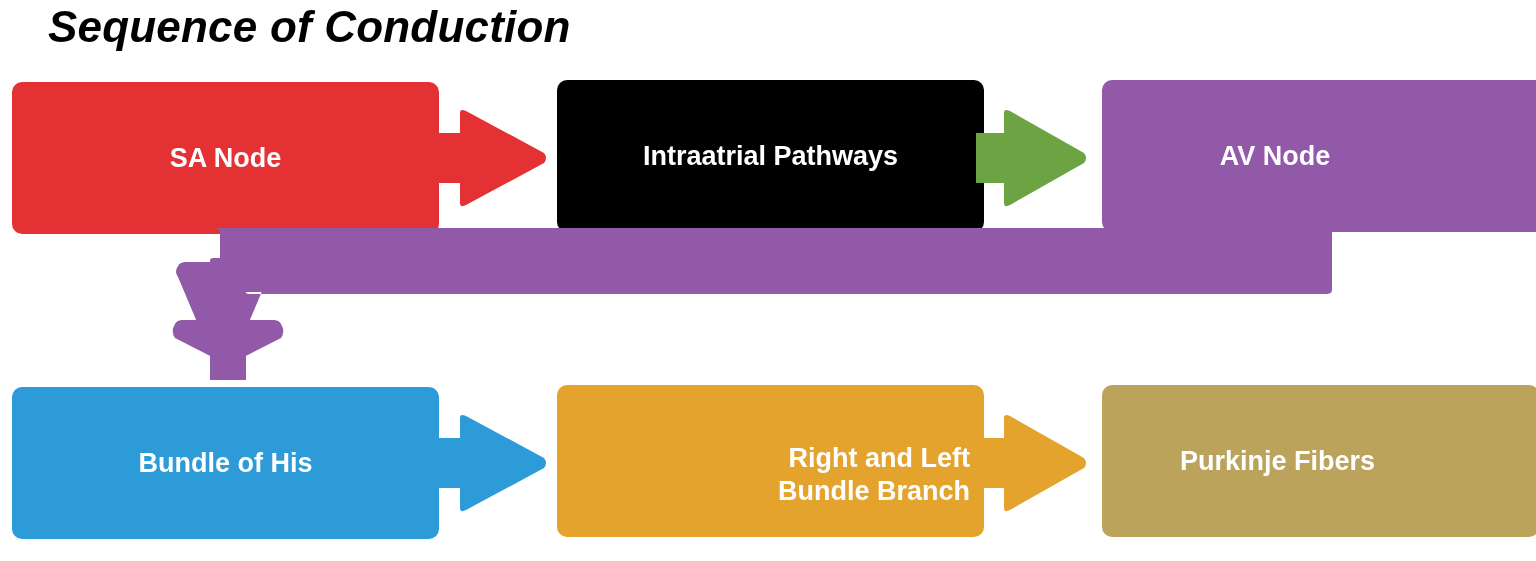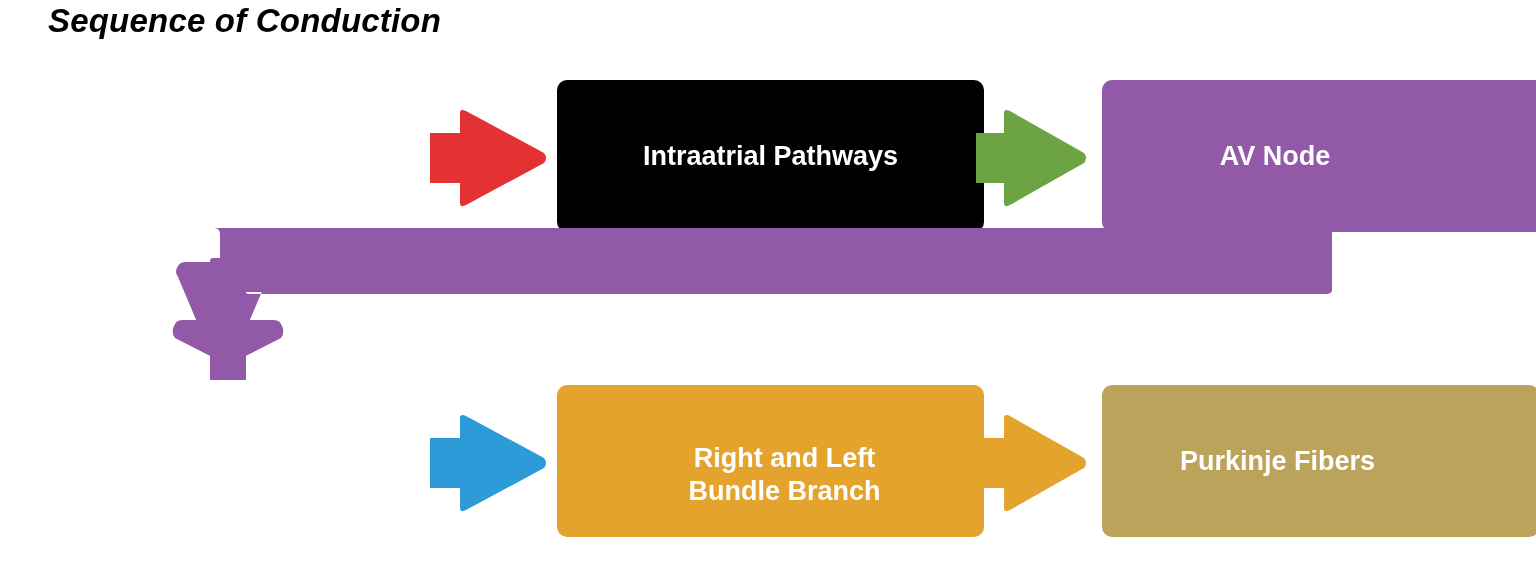--- a/index.html
+++ b/index.html
@@ -14,21 +14,21 @@
     position: relative;
     width: 1536px;
     height: 561px;
     background: #ffffff;
     overflow: hidden;
   }
   #title {
     position: absolute;
     left: 48px;
     top: 2px;
-    font-size: 33px;
+    font-size: 44px;
     font-weight: bold;
     font-style: italic;
     color: #000000;
     letter-spacing: 0.2px;
     white-space: nowrap;
   }
   .node {
     position: absolute;
     box-sizing: border-box;
     border-radius: 10px;
@@ -38,38 +38,41 @@
     font-size: 27px;
     font-weight: bold;
     line-height: 1.22;
   }
   .node .lbl {
     width: 100%;
     padding: 0 14px;
     white-space: pre-line;
   }
   .center .lbl { text-align: center; }
-  .lead .lbl   { text-align: center; padding-left: 42px; margin-top: 27px; }
+  .lead .lbl   { text-align: right; padding-left: 42px; margin-top: 27px; }
 
   .arrow-svg {
     position: absolute;
     overflow: visible;
   }
   .connector-svg {
     position: absolute;
     overflow: visible;
   }
 </style>
 </head>
 <body>
 
 <div id="canvas">
 
   <div id="title">Sequence of Conduction</div>
 
+  <div class="node center" style="left:12px; top:82px; width:427px; height:152px; background:#E43234;">
+    <span class="lbl">SA Node</span>
+  </div>
 
   <svg class="arrow-svg" style="left:430px; top:108px;" width="118" height="100" viewBox="0 0 118 100">
     <path d="M0,25 L30,25 L30,5 Q30,0 36,3 L114,45 Q118,50 114,55 L36,97 Q30,100 30,95 L30,75 L0,75 Z" fill="#E43234"></path>
   </svg>
 
   <div class="node center" style="left:557px; top:80px; width:427px; height:152px; background:#000000;">
     <span class="lbl">Intraatrial Pathways</span>
   </div>
 
   <svg class="arrow-svg" style="left:976px; top:108px;" width="112" height="100" viewBox="0 0 112 100">
@@ -108,20 +111,23 @@
 
     <path d="M1134,0 L1162,0 L1162,60 Q1162,64 1157,64 L46,64 L46,34 L1134,34 Z" fill="#9159A8"></path>
 
     <rect x="40" y="34" width="36" height="118" fill="#9159A8"></rect>
     <path d="M40,40 Q40,34 46,34 L70,34 Q76,34 76,40 L76,34 L40,34 Z" fill="#9159A8"></path>
     <rect x="40" y="30" width="36" height="6" rx="3" fill="#9159A8"></rect>
 
     <path d="M12,100 Q6,100 4,106 Q1,112 5,118 L50,141 Q58,147 66,141 L111,118 Q115,112 112,106 Q110,100 104,100 Z" fill="#9159A8" transform="translate(0,-8)"></path>
   </svg>
 
+  <div class="node center" style="left:12px; top:387px; width:427px; height:152px; background:#2D9BD7;">
+    <span class="lbl">Bundle of His</span>
+  </div>
 
   <svg class="arrow-svg" style="left:430px; top:413px;" width="118" height="100" viewBox="0 0 118 100">
     <path d="M0,25 L30,25 L30,5 Q30,0 36,3 L114,45 Q118,50 114,55 L36,97 Q30,100 30,95 L30,75 L0,75 Z" fill="#2D9BD7"></path>
   </svg>
 
   <div class="node lead" style="left:557px; top:385px; width:427px; height:152px; background:#E4A32C;">
     <span class="lbl">Right and Left
 Bundle Branch</span>
   </div>
 

